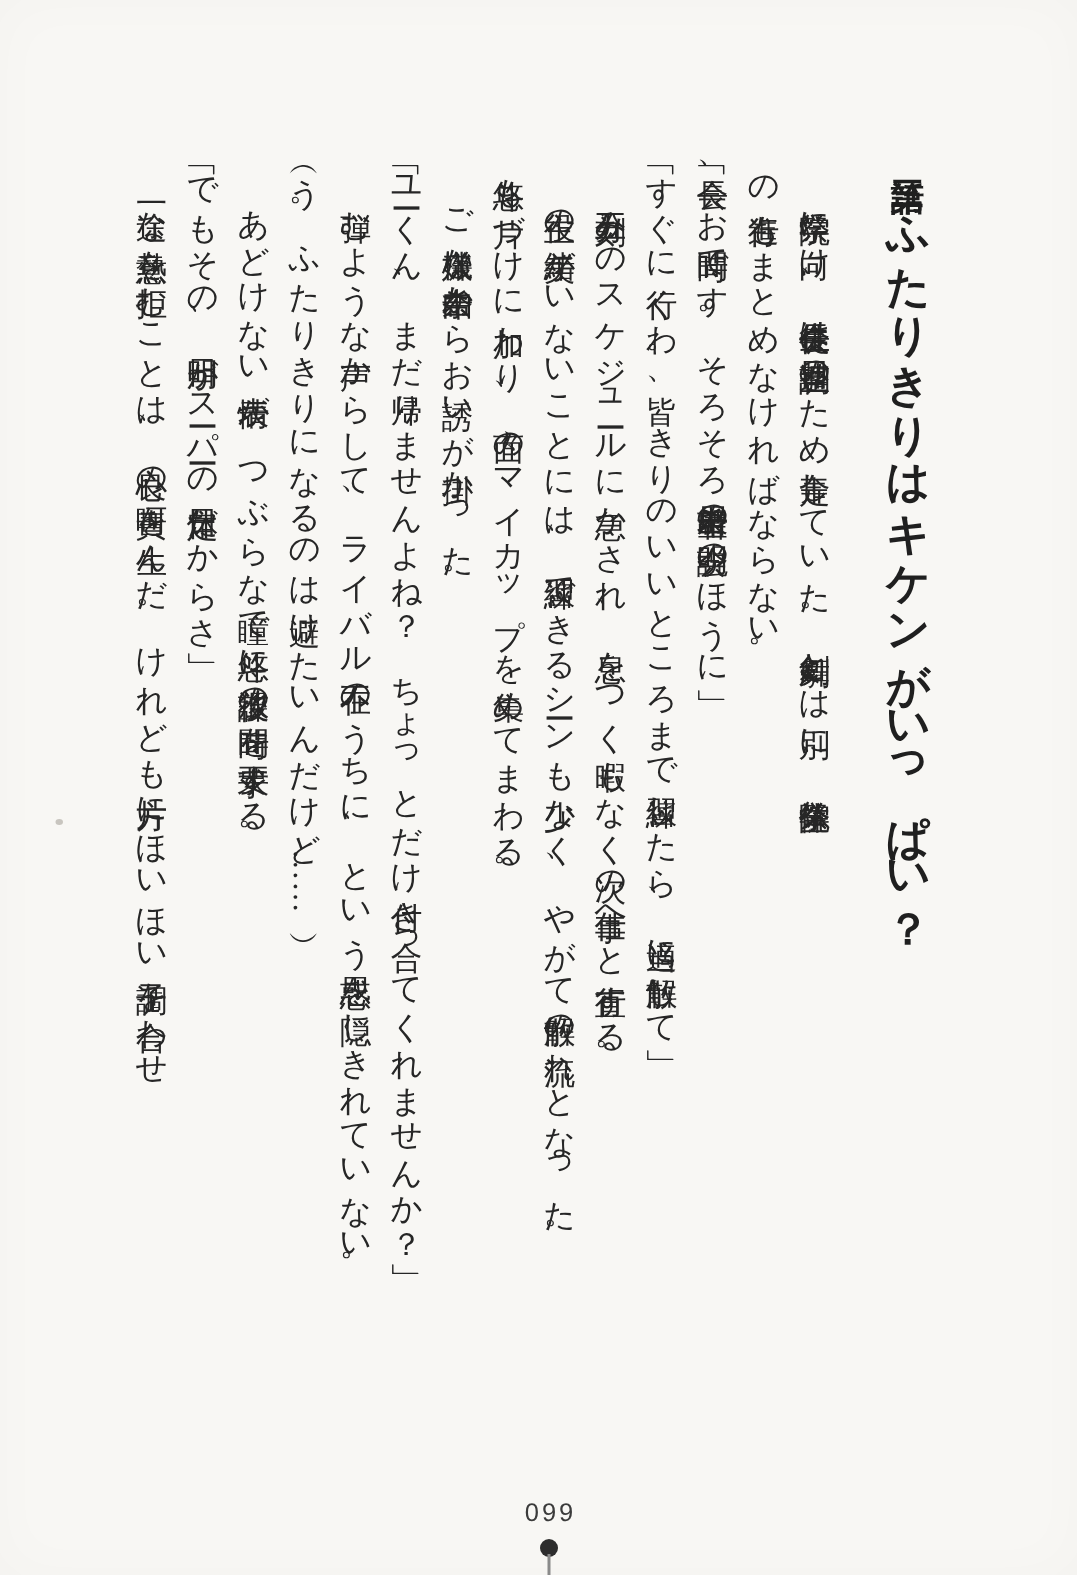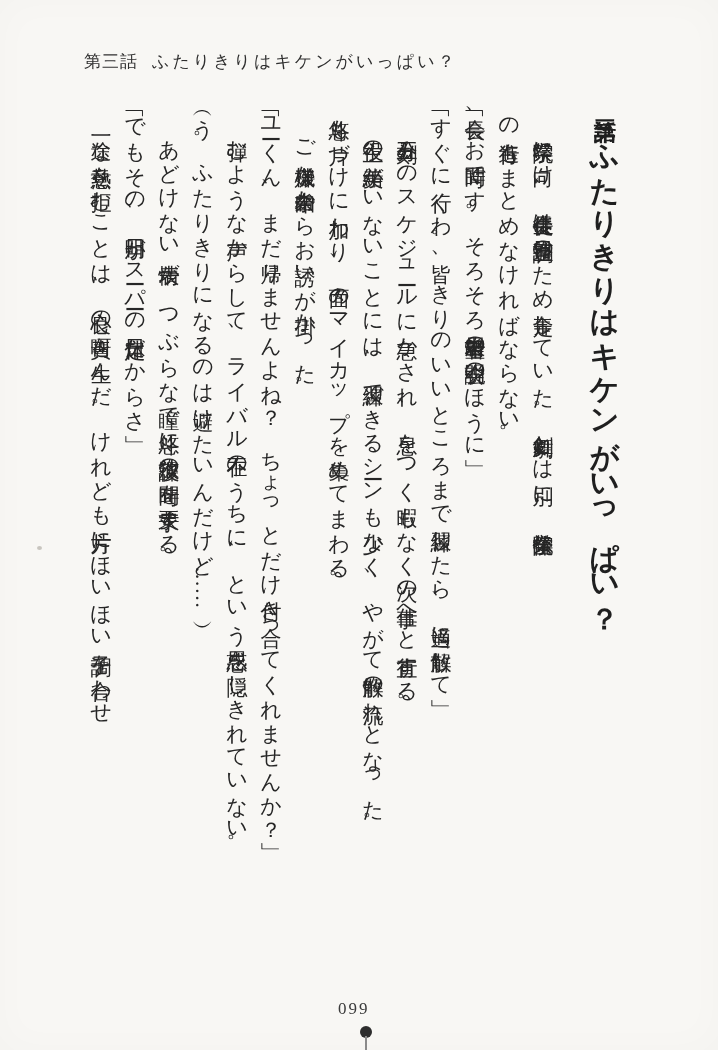--- a/index.html
+++ b/index.html
@@ -64,22 +64,22 @@
   }
   .col.indent {
     padding-top: 22px;
   }
   
   .page-number {
     position: absolute;
     top: 999px;
     left: 338px;
     width: 58px;
-    text-align: left;
-    font-family: Liberation Serif, serif;
+    text-align: center;
+    font-family: Liberation Sans, sans-serif;
     font-size: 17px;
     letter-spacing: 2px;
     color: #3b3b3b;
   }
   .pin-dot {
     position: absolute;
     left: 360px;
     top: 1026px;
     width: 12px;
     height: 12px;
@@ -102,23 +102,20 @@
     height: 4px;
     border-radius: 50%;
     background: #c8c5bf;
   }
 </style>
 </head>
 <body>
 
 <div class="page" style="background: rgb(248, 247, 244); color: rgb(38, 38, 38);">
 
-  <header class="running-header">
-    <span>第三話</span><span class="rh-title">ふたりきりはキケンがいっぱい？</span>
-  </header>
 
   <main class="text-block">
     <div class="col-title">
       <span class="ct-num">第三話</span><span class="ct-main">ふたりきりはキケンがいっぱい？</span>
     </div>
 
   <div class="col indent">学院祭に向け、生徒会長は連日調整のため奔走していた。剣舞劇とは別に、学院祭全体</div>
       <div class="col">の進行もまとめなければならない。</div>
       <div class="col">「会長、お時間です。そろそろ出展希望者の説明会のほうに」</div>
       <div class="col">「すぐに行くわ。皆、きりのいいところまで練習したら、適当に解散して」</div>

